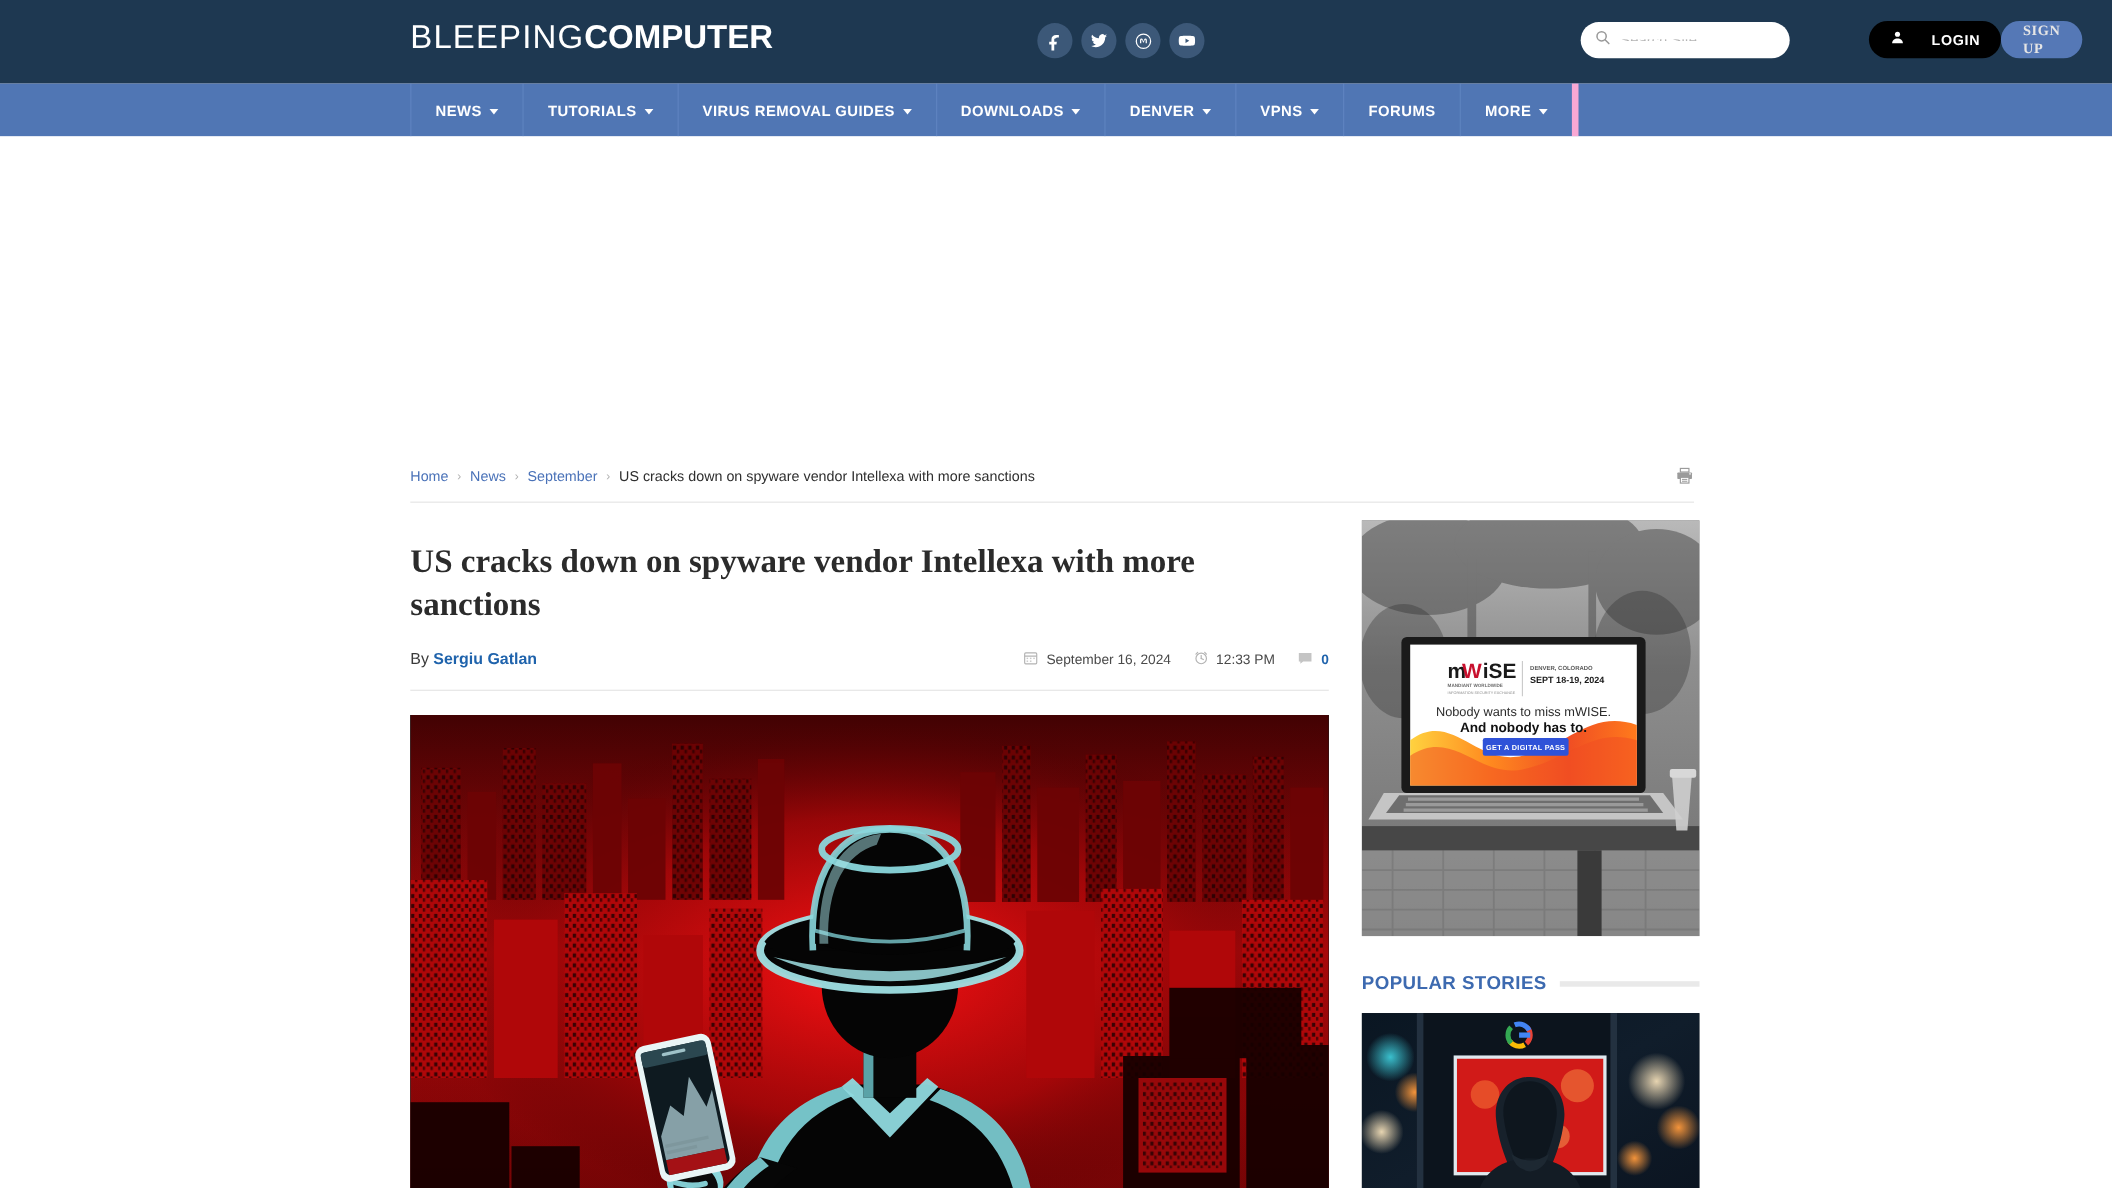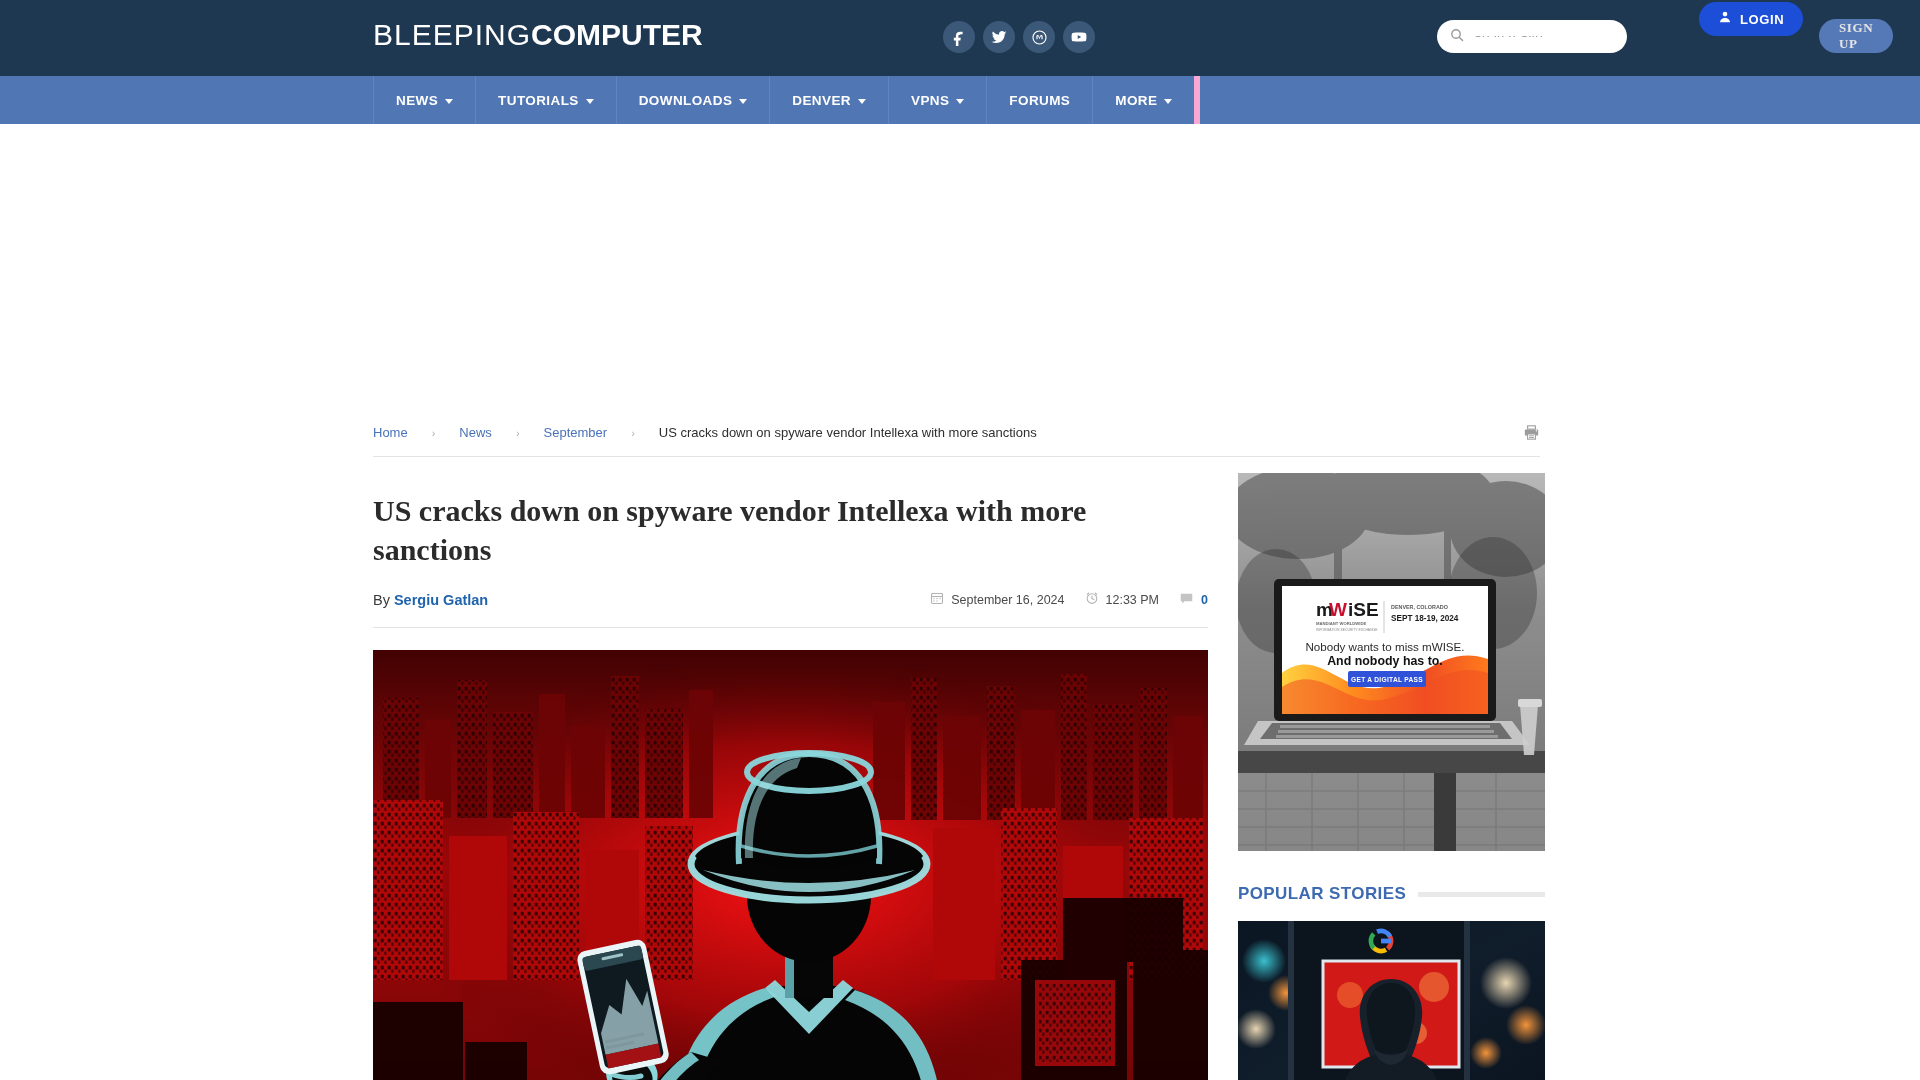--- a/index.html
+++ b/index.html
@@ -43,23 +43,23 @@
   }
   .searchbox .mag { margin-right: 8px; flex: none; }
   .searchbox input {
     border: none; outline: none; flex: 1; height: 100%;
     font-size: 13.5px; color: #4a4a4a;
     font-family: "Liberation Sans", sans-serif; background: transparent;
   }
   .searchbox input::placeholder { color: #9a9a9a; }
 
   .btn-login {
-    position: absolute; left: 1326px; top: 2px; height: 34px;
-    background: #1d4ed8; border-radius: 17px;
-    display: flex; align-items: center; gap: 8px;
+    position: absolute; left: 1326px; top: 19px; height: 34px;
+    background: #000000; border-radius: 17px;
+    display: flex; align-items: center; gap: 24px;
     padding: 0 19px; cursor: pointer;
   }
   .btn-login .lbl { color: #fff; font-size: 13px; font-weight: 700; letter-spacing: 0.6px; }
   .btn-signup {
     position: absolute; left: 1446px; top: 19px; height: 34px;
     background: #5578b6; border-radius: 17px;
     display: flex; align-items: center; justify-content: center;
     padding: 0 20px; cursor: pointer;
   }
   .btn-signup .lbl { color: #e5e5e5; font-size: 13px; font-weight: 700; letter-spacing: 0.6px; font-family: Liberation Serif, serif; }
@@ -94,21 +94,21 @@
   }
 
   
   .container { position: absolute; top: 409px; left: 373px; width: 1167px; }
 
   
   .breadcrumb-row {
     height: 48px; display: flex; align-items: center; justify-content: space-between;
     border-bottom: 1px solid #e3e3e3;
   }
-  .breadcrumb { display: flex; align-items: center; gap: 24px; font-size: 13px; }
+  .breadcrumb { display: flex; align-items: center; gap: 8px; font-size: 13px; }
   .crumb-link { color: #4a72b8; cursor: pointer; }
   .crumb-sep { color: #b0b0b0; font-size: 11px; }
   .crumb-current { color: #2e2e2e; }
   .print-icon { cursor: pointer; display: flex; align-items: center; }
 
   
   .main { display: flex; gap: 30px; padding-top: 16px; }
   .article { width: 835px; }
   .sidebar { width: 307px; }
 
@@ -204,20 +204,24 @@
 </div>
 
 <div class="navbar">
   <div class="nav-inner" id="nav-inner">
       <div class="nav-item">
         <span>NEWS</span>
         <span class="caret"></span>
       </div>
       <div class="nav-item">
         <span>TUTORIALS</span>
+        <span class="caret"></span>
+      </div>
+      <div class="nav-item">
+        <span>VIRUS REMOVAL GUIDES</span>
         <span class="caret"></span>
       </div>
       <div class="nav-item">
         <span>DOWNLOADS</span>
         <span class="caret"></span>
       </div>
       <div class="nav-item">
         <span>DENVER</span>
         <span class="caret"></span>
       </div>

